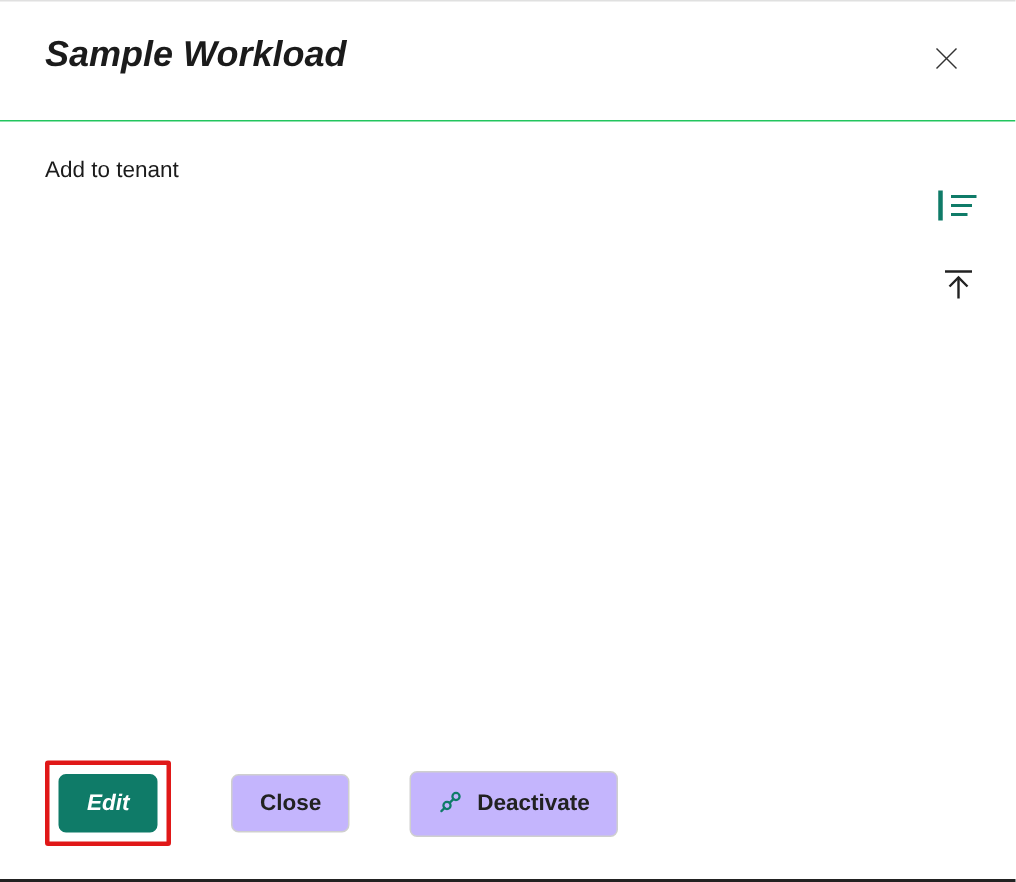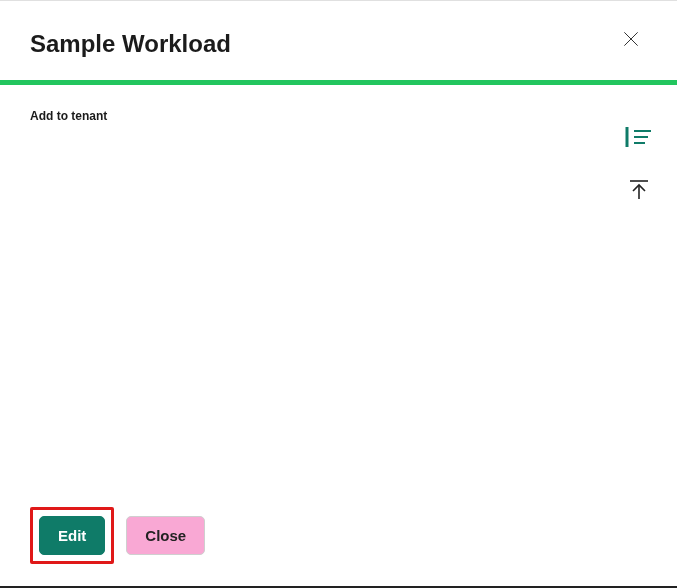--- a/index.html
+++ b/index.html
@@ -11,24 +11,25 @@
       font-family: "Segoe UI", -apple-system, BlinkMacSystemFont, sans-serif;
       background: #ffffff;
       width: 677px;
       height: 588px;
       position: relative;
       border-top: 1px solid #e0e0e0;
       border-bottom: 2px solid #222;
     }
     .header {
       display: flex;
-      align-items: flex-end;
+      align-items: flex-start;
       justify-content: space-between;
       padding: 22px 30px 22px 30px;
-      border-bottom: 5px solid #22c55e;
+      border-bottom: 1px solid #22c55e;
+      font-style: italic;
     }
     .header-title {
       font-size: 24px;
       font-weight: 700;
       color: #1b1b1b;
     }
     .close-btn {
       background: none;
       border: none;
       cursor: pointer;
@@ -41,22 +42,22 @@
       width: 20px;
       height: 20px;
       stroke: #333;
       stroke-width: 1.2;
     }
     .content {
       padding: 24px 30px 0 30px;
       position: relative;
     }
     .section-title {
-      font-size: 12px;
-      font-weight: 700;
+      font-size: 15px;
+      font-weight: 400;
       color: #1b1b1b;
       margin-bottom: 24px;
     }
     .field-label {
       font-size: 16px;
       font-weight: 600;
       color: #1b1b1b;
       margin-bottom: 26px;
     }
     .field-value {
@@ -107,26 +108,28 @@
       align-items: center;
       gap: 8px;
       border: 1px solid #cfcfcf;
       background: #fff;
       color: #222;
     }
     .btn-primary {
       background: #0f7b68;
       border: 1px solid #0f7b68;
       color: #fff;
+      font-style: italic;
     }
     .btn-secondary {
-      background: #f9a8d4;
+      background: #c4b5fd;
       border: 1px solid #cfcfcf;
       color: #222;
       font-weight: 600;
+      margin-left: 28px;
     }
     .deactivate-icon svg {
       width: 18px;
       height: 18px;
     }
   </style>
 </head>
 <body>
 
 <div class="header">
@@ -169,13 +172,24 @@
 
 <div class="footer">
   <div class="highlight-box">
     <button class="btn btn-primary">
       <span>Edit</span>
     </button>
   </div>
   <button class="btn btn-secondary">
     <span>Close</span>
   </button>
+  <button class="btn btn-secondary">
+    <span class="deactivate-icon">
+      <svg viewBox="0 0 24 24" fill="none" stroke="#0f7b68" stroke-width="2" stroke-linecap="round">
+        <circle cx="8" cy="16" r="3.2"></circle>
+        <circle cx="16" cy="8" r="3.2"></circle>
+        <line x1="10.3" y1="13.7" x2="13.7" y2="10.3"></line>
+        <line x1="3" y1="21" x2="6" y2="18"></line>
+      </svg>
+    </span>
+    <span>Deactivate</span>
+  </button>
 </div>
 
 </body></html>

